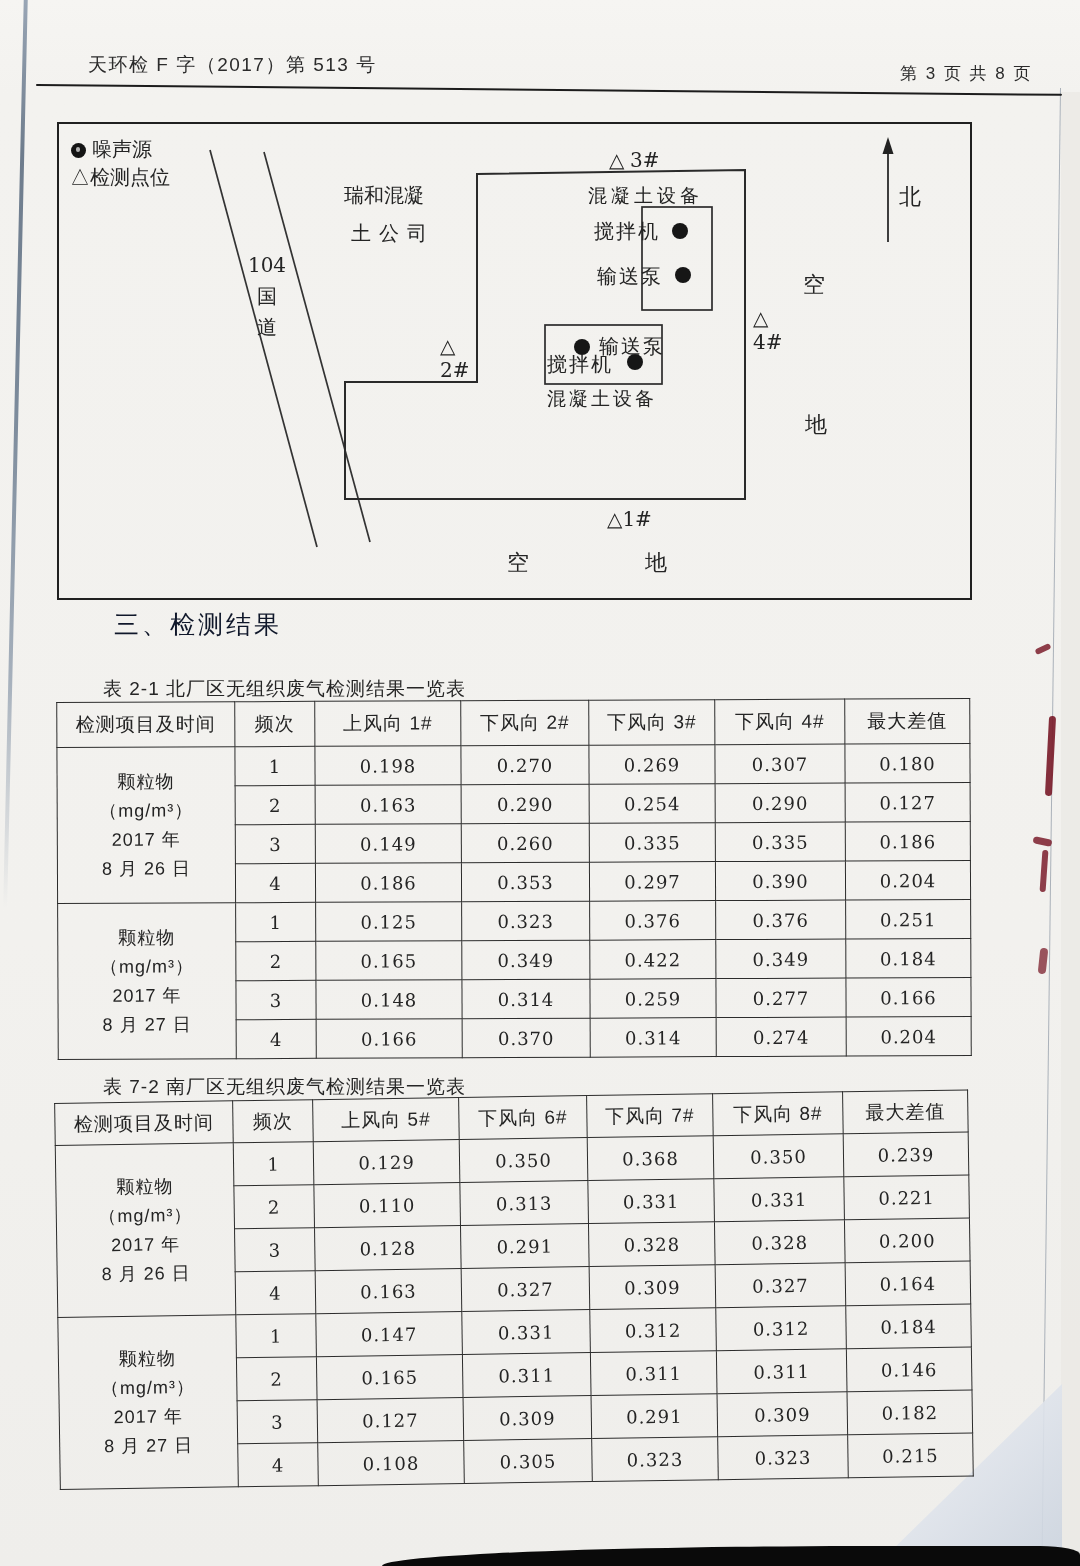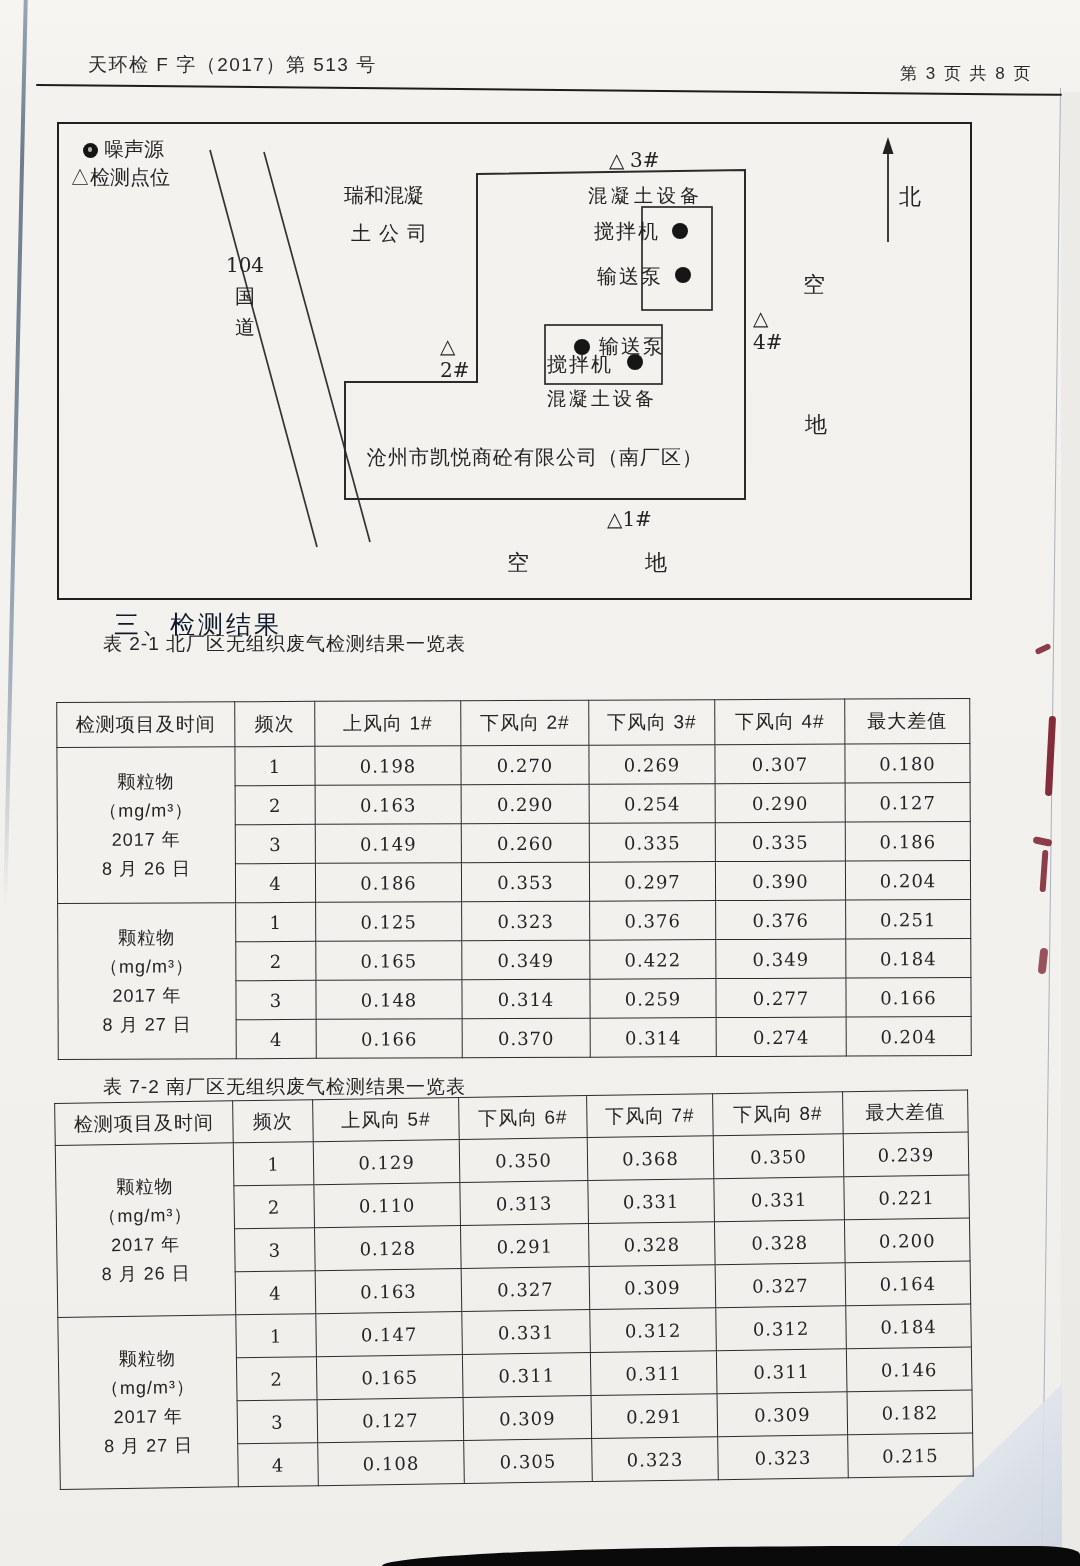--- a/index.html
+++ b/index.html
@@ -77,45 +77,44 @@
     <rect x="583" y="83" width="70" height="103" fill="none" stroke="#2c2c2c" stroke-width="1.7"></rect>
     <rect x="486" y="201" width="117" height="59" fill="none" stroke="#2c2c2c" stroke-width="1.7"></rect>
     <line x1="829" y1="118" x2="829" y2="28" stroke="#2a2a2a" stroke-width="1.8"></line>
     <polygon points="829,13 823.5,30 834.5,30" fill="#222"></polygon>
     <circle cx="621" cy="107" r="8" fill="#161616"></circle>
     <circle cx="624" cy="151" r="8" fill="#161616"></circle>
     <circle cx="523" cy="223" r="8" fill="#161616"></circle>
     <circle cx="576" cy="238" r="8" fill="#161616"></circle>
   </svg>
 
-  <div class="lbl" style="left:24px;top:12px;">
+  <div class="lbl" style="left:12px;top:12px;">
     <span class="dot-icon"></span><span>噪声源</span>
   </div>
   <div class="lbl" style="left:11px;top:40px;">
     <span class="tri-icon">△</span><span>检测点位</span>
   </div>
 
-  <div class="lbl road-label" style="left:166px;top:126px;">
+  <div class="lbl road-label" style="left:188px;top:126px;">
     <div class="num-font">104</div>
     <div>国</div>
     <div>道</div>
   </div>
 
   <div class="lbl" style="left:285px;top:58px;">瑞和混凝</div>
   <div class="lbl" style="left:292px;top:96px;letter-spacing:8px;">土公司</div>
 
   <div class="lbl" style="left:529px;top:59px;font-size:19px;letter-spacing:4px;">混凝土设备</div>
   <div class="lbl" style="left:535px;top:94px;letter-spacing:2px;">搅拌机</div>
   <div class="lbl" style="left:538px;top:139px;letter-spacing:2px;">输送泵</div>
 
   <div class="lbl" style="left:540px;top:209px;letter-spacing:2px;">输送泵</div>
   <div class="lbl" style="left:488px;top:227px;letter-spacing:2px;">搅拌机</div>
   <div class="lbl" style="left:488px;top:262px;font-size:19px;letter-spacing:3px;">混凝土设备</div>
 
-  <div class="lbl" style="left:308px;top:320px;letter-spacing:1px;">沧州市凯悦商砼有限公司（南厂区）</div>
 
   <div class="lbl" style="left:550px;top:24px;">
     <span class="tri-icon">△</span>&nbsp;<span class="num-font">3#</span>
   </div>
   <div class="lbl" style="left:694px;top:182px;">
     <span class="tri-icon">△</span><br>
     <span class="num-font">4#</span>
   </div>
   <div class="lbl" style="left:381px;top:210px;">
     <span class="tri-icon">△</span><br>
@@ -127,21 +126,21 @@
 
   <div class="lbl" style="left:840px;top:58px;font-size:22px;">北</div>
   <div class="lbl" style="left:744px;top:146px;font-size:22px;">空</div>
   <div class="lbl" style="left:746px;top:286px;font-size:22px;">地</div>
   <div class="lbl" style="left:448px;top:424px;font-size:22px;">空</div>
   <div class="lbl" style="left:586px;top:424px;font-size:22px;">地</div>
 </div>
 
 <div class="abs section-title">三、检测结果</div>
 
-<div class="abs tbl-caption" style="left:103px;top:631px;">表 2-1 北厂区无组织废气检测结果一览表</div>
+<div class="abs tbl-caption" style="left:103px;top:676px;">表 2-1 北厂区无组织废气检测结果一览表</div>
 <div class="abs" id="table1-wrap">
   <table class="dtable">
     <colgroup>
         <col style="width:178px">
         <col style="width:80px">
         <col style="width:146px">
         <col style="width:128px">
         <col style="width:126px">
         <col style="width:130px">
         <col style="width:125px">

